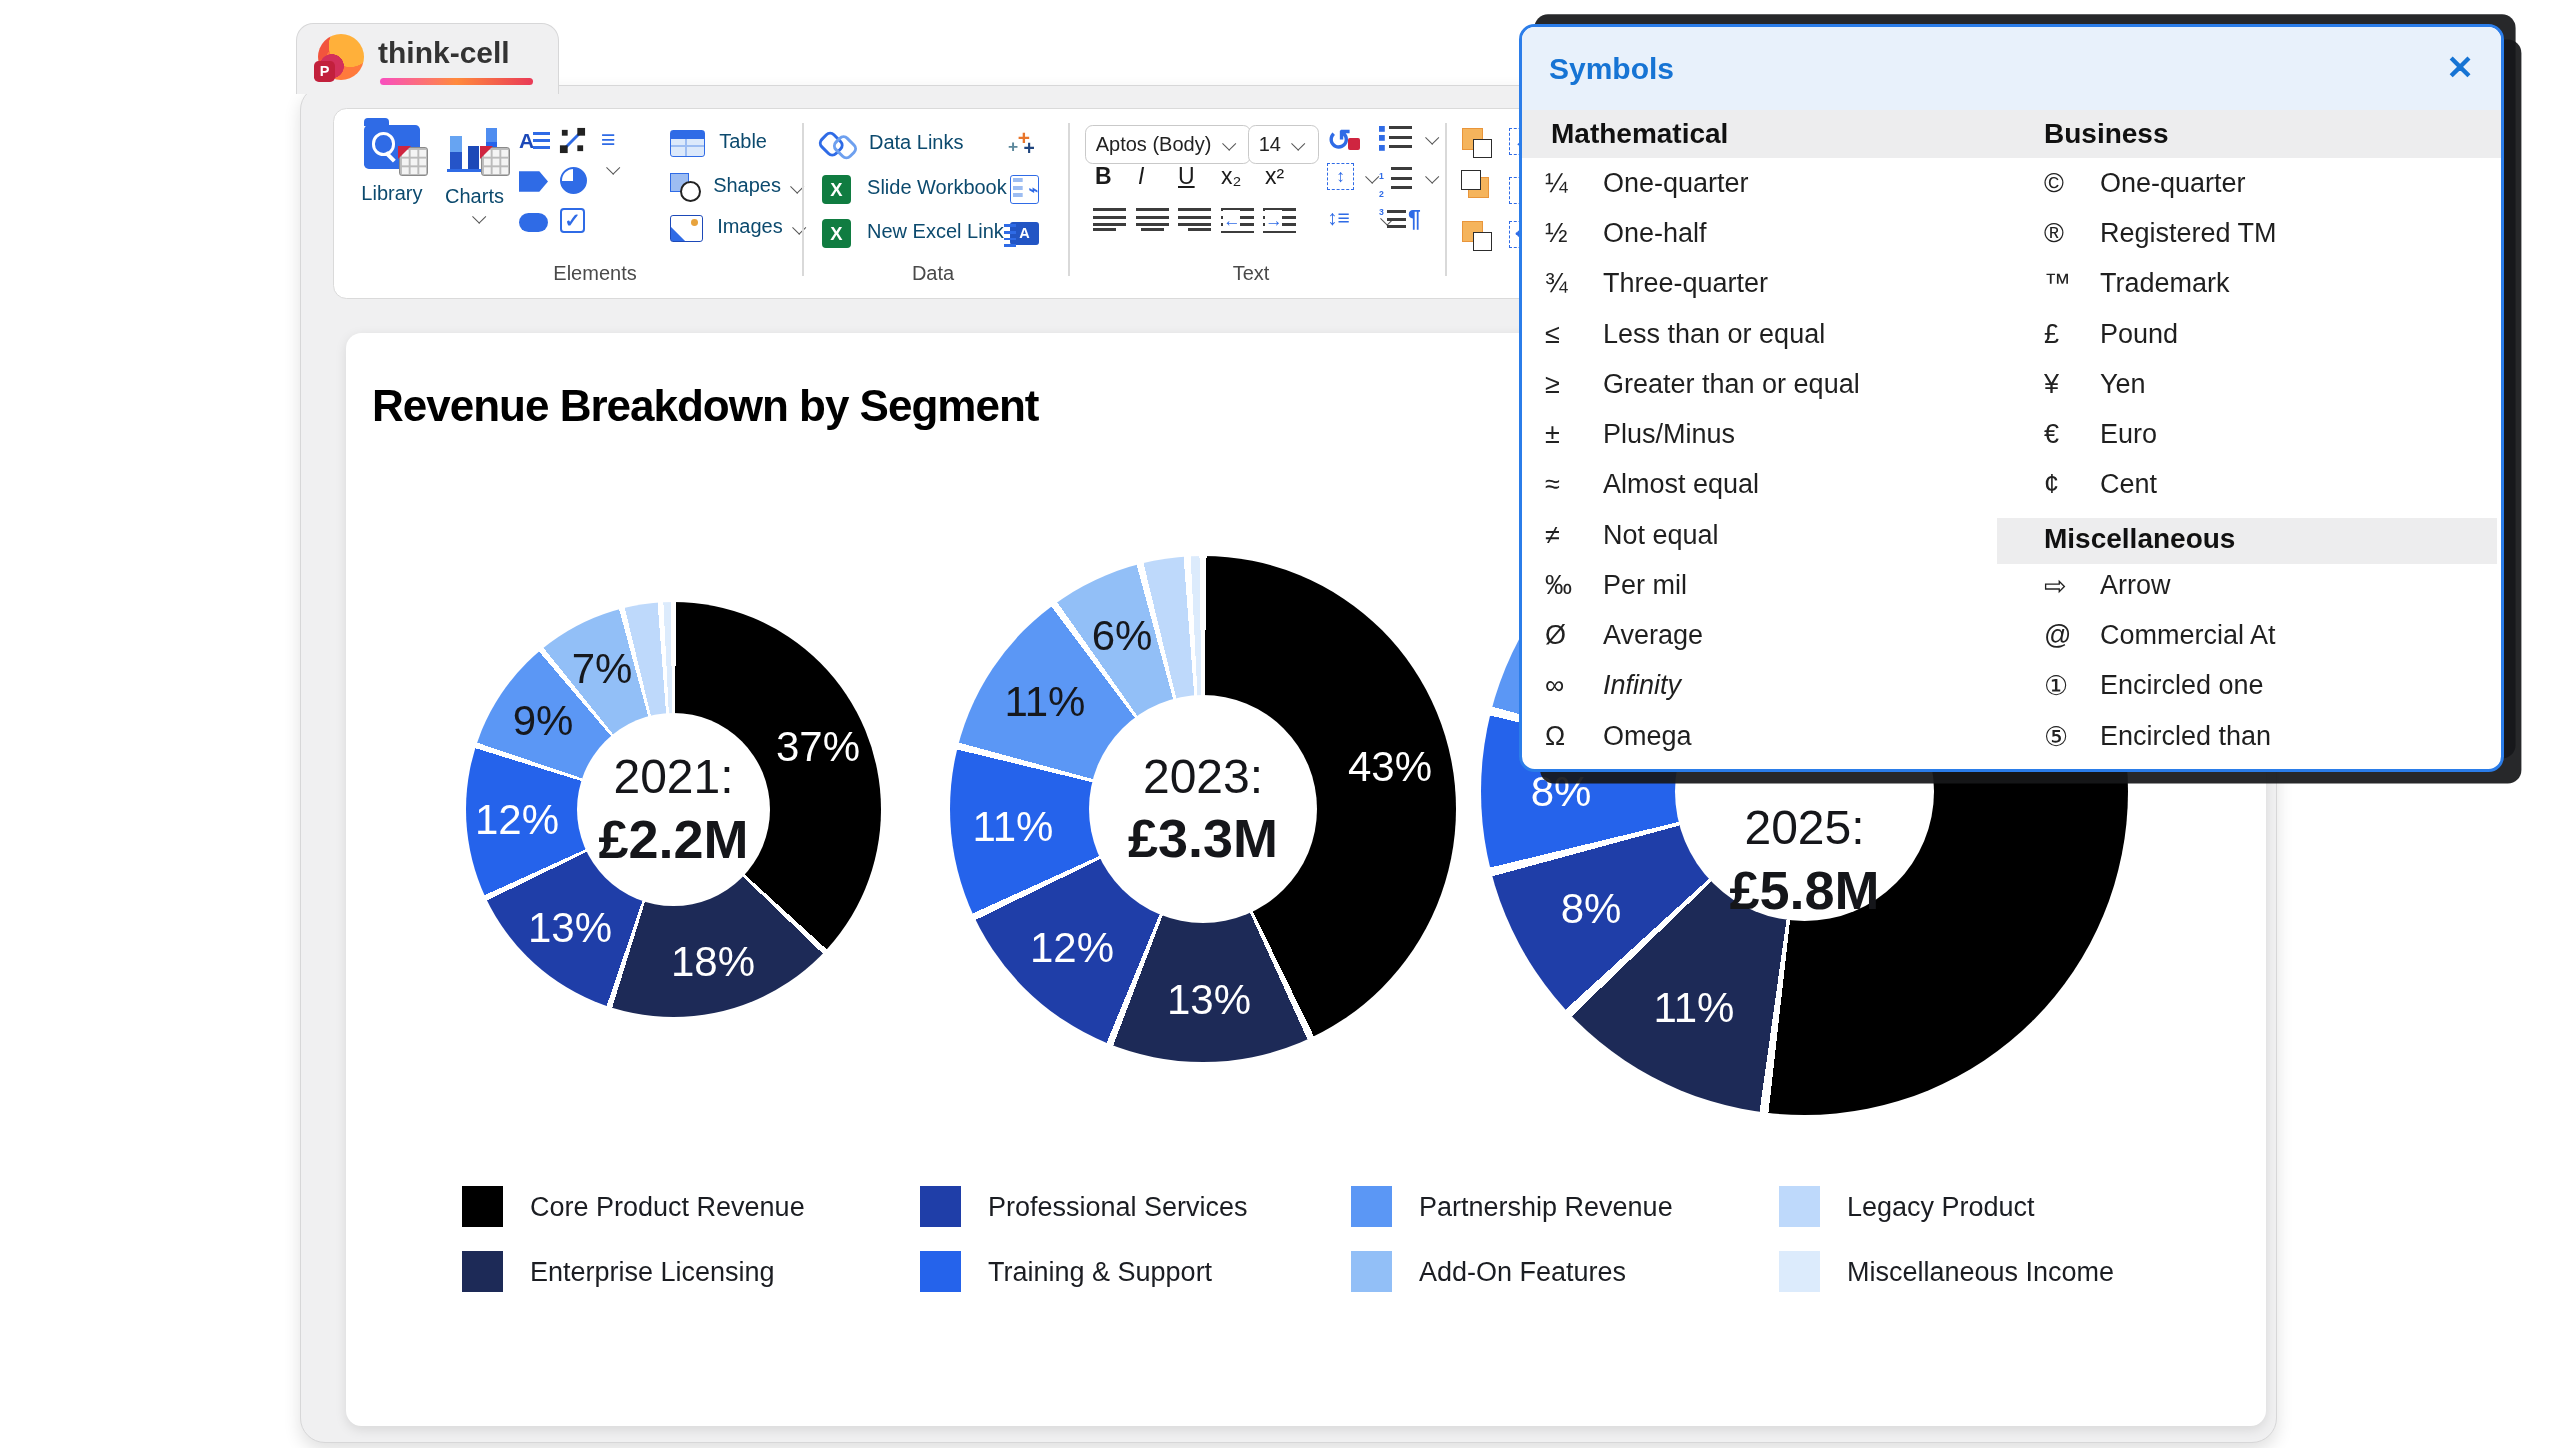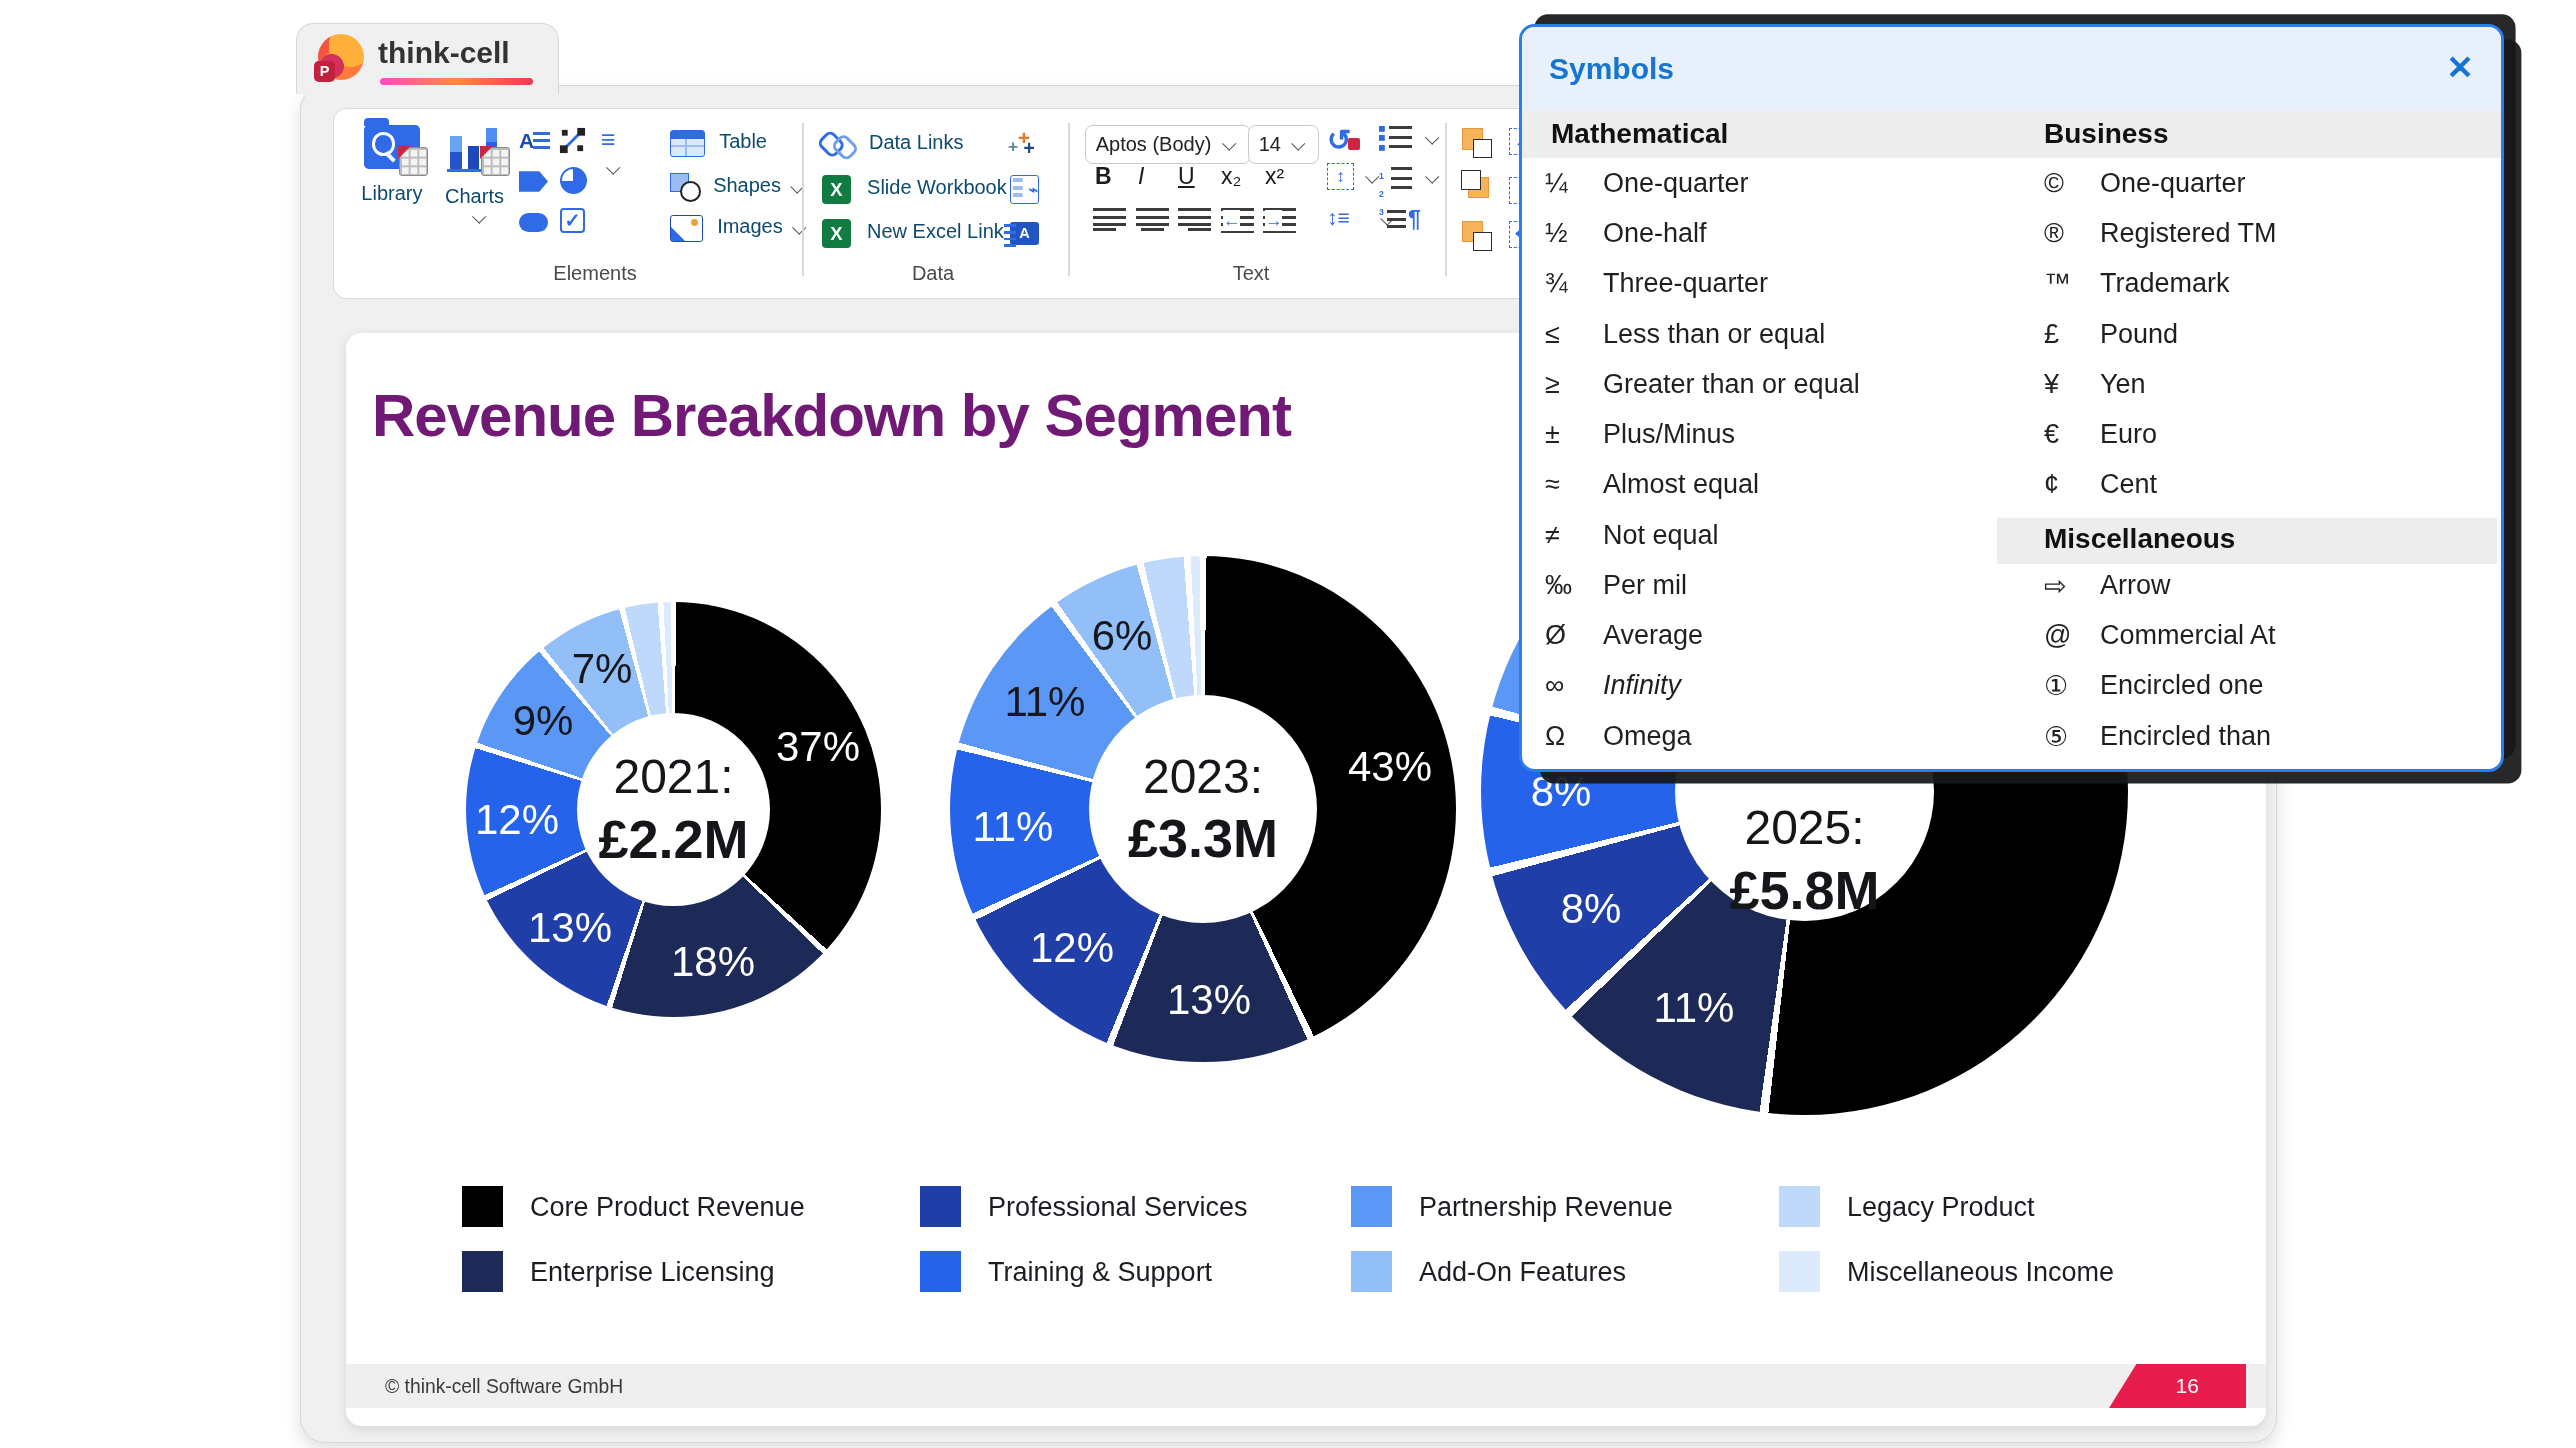--- a/index.html
+++ b/index.html
@@ -114,21 +114,21 @@
   .ic-para:before{content:"";position:absolute;left:-21px;top:3.9px;width:19.3px;height:19.3px;
     background:repeating-linear-gradient(#3c3c3c 0 2.9px,transparent 2.9px 7.7px);}
   .ic-orange{width:19.3px;height:19.3px;background:#f5b45c;border:1.9px solid #e9953a;}
   .ic-orange:after{content:"";position:absolute;left:9.7px;top:9.7px;width:17.4px;height:17.4px;border:1.9px solid #2c2c2c;background:#fff;}
   .ic-orange.alt:after{left:-7.7px;top:-7.7px;}
   .ic-dashed{width:25px;height:25px;border:1.9px dashed #2f6be6;color:#2f6be6;font-size:17.4px;line-height:25px;text-align:center;font-weight:bold;}
 
   
   #slide{left:346px;top:333px;width:1920px;height:1093px;background:#fff;border-radius:15.5px;
     box-shadow:0 3.9px 11.6px rgba(0,0,0,.10);}
-  #slide-title{left:26px;top:48px;font-size:60px;font-weight:bold;color:#701a75;letter-spacing:-1px;}
+  #slide-title{left:26px;top:48px;font-size:44px;font-weight:bold;color:#000000;letter-spacing:-1px;}
   .donut{border-radius:50%;}
   .hole{position:absolute;background:#fff;border-radius:50%;display:flex;flex-direction:column;
     align-items:center;justify-content:center;}
   .hole .l1{font-size:48px;color:#15161a;}
   .hole .l2{font-size:54px;font-weight:bold;color:#15161a;margin-top:3.9px;}
   .pct{position:absolute;font-size:42px;transform:translate(-50%,-50%);}
   .legend-item{position:absolute;height:42px;}
   .legend-item .sw{position:absolute;left:0;top:0;width:41px;height:41px;}
   .legend-item .lt{position:absolute;left:56px;top:5.8px;font-size:27px;color:#1b1d22;white-space:nowrap;margin-left:12px;}
   #footer-bar{left:0;top:1031px;width:1920px;height:44px;background:#efeff0;}
@@ -352,24 +352,20 @@
       </div>
       <div class="legend-item" style="left: 1433px; top: 853px;">
         <span class="sw" style="background:#bed9fb"></span>
                     <span class="lt">Legacy Product</span>
       </div>
       <div class="legend-item" style="left: 1433px; top: 918px;">
         <span class="sw" style="background:#dcebfc"></span>
                     <span class="lt">Miscellaneous Income</span>
       </div>
     </div>
-  <div class="abs" id="footer-bar">
-    <div class="abs" id="footer-copy">© think-cell Software GmbH</div>
-    <div class="abs" id="page-badge">16</div>
-  </div>
 </div>
 
 <div class="abs" id="symbols-dialog">
   <div class="abs" id="dlg-titlebar"></div>
   <div class="abs" id="dlg-title">Symbols</div>
   <div class="abs" id="dlg-close">✕</div>
   <div class="abs" id="dlg-header-band"></div>
   <div class="dlg-h" style="left:29px;">Mathematical</div>
   <div class="dlg-h" style="left:522px;">Business</div>
   <div class="abs" id="dlg-misc-band"></div>

